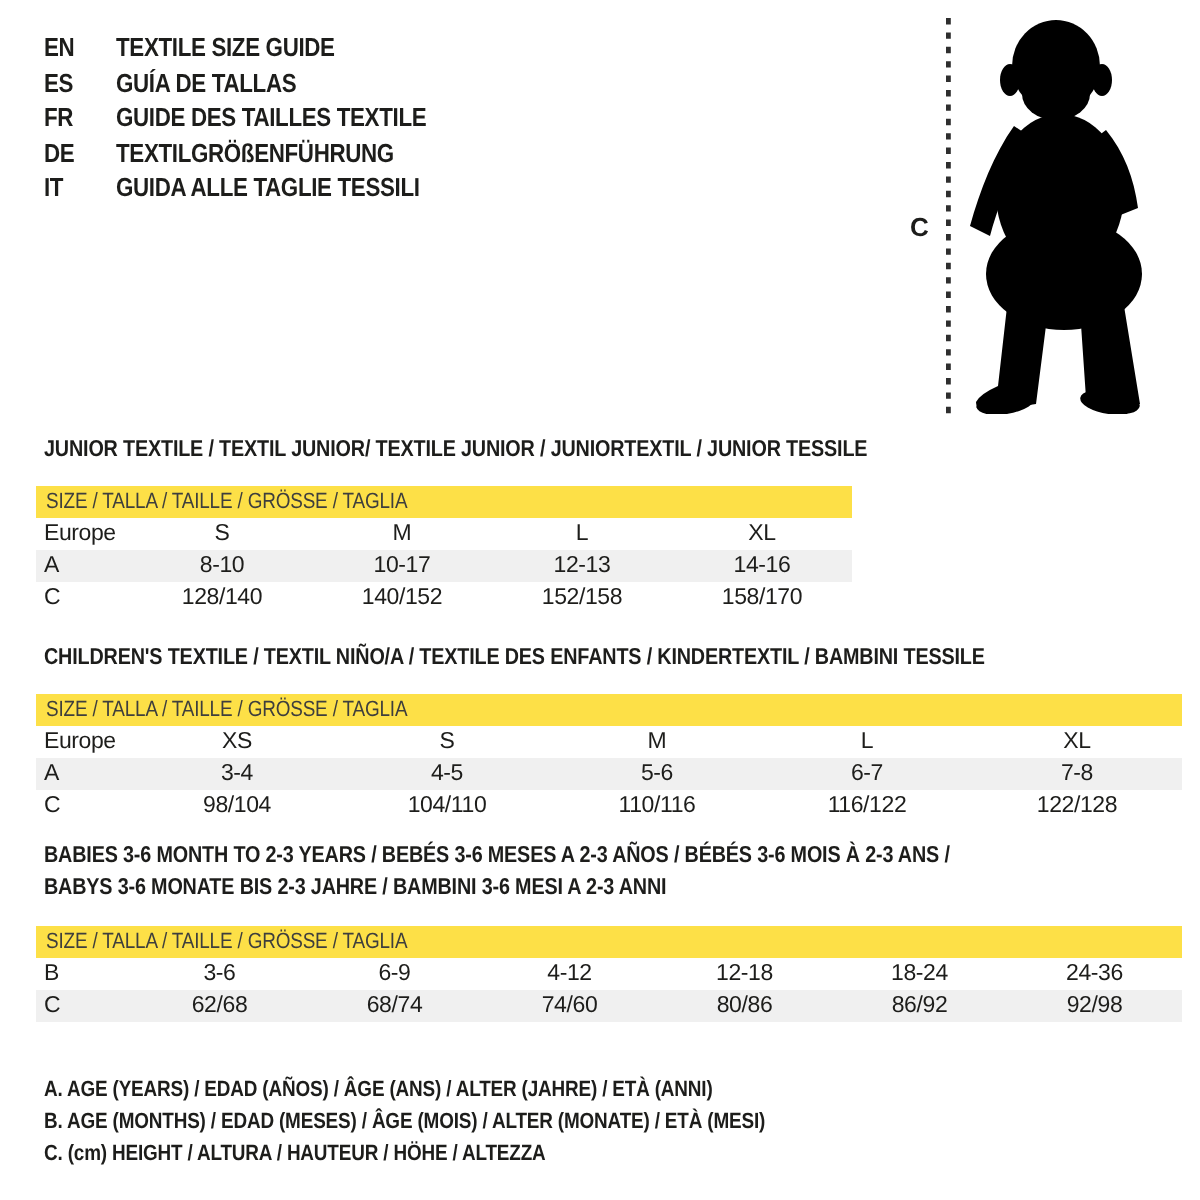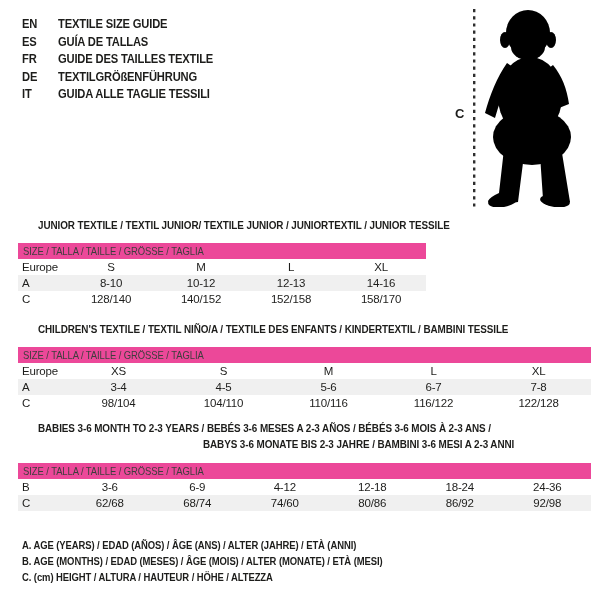--- a/index.html
+++ b/index.html
@@ -13,36 +13,36 @@
   .lang-list { position:absolute; left:22px; top:15px; }
   .lang-row { display:grid; grid-template-columns:36px auto; height:17.5px; line-height:17.5px; font-size:13px; font-weight:700; }
   .lang-row .cond { letter-spacing:-0.2px; }
 
   
   .dash-svg { position:absolute; left:472px; top:9px; }
   .fig-label { position:absolute; left:455px; top:106px; font-size:13px; font-weight:700; line-height:16px; }
   .baby-svg { position:absolute; left:482px; top:9px; }
 
   
-  .sec-title { position:absolute; left:22px; font-size:11.5px; font-weight:700; line-height:16px;margin-left:16px; }
+  .sec-title { position:absolute; left:22px; font-size:11.5px; font-weight:700; line-height:16px; }
 
   
   .tbl { position:absolute; left:18px; }
   .tbl-1 { top:243px; width:408px; }
   .tbl-2 { top:347px; width:573px; }
   .tbl-3 { top:463px; width:573px; }
-  .bar { height:16px; line-height:16px; background:#ec4899; color:#3e3e3d; font-size:11px; padding-left:5px; }
+  .bar { height:16px; line-height:16px; background:#fde047; color:#3e3e3d; font-size:11px; padding-left:5px; }
   .row { display:flex; height:16px; line-height:16px; font-size:11.5px; letter-spacing:-0.2px; }
   .row.alt { background:#f0f0f0; }
   .lbl { width:48px; padding-left:4px; }
   .cell { flex:1; text-align:center; }
 
   .title-1 { top:217px; }
   .title-2 { top:321px; }
-  .title-3 { top:420px;text-align:right; }
+  .title-3 { top:420px; }
 
   
   .footnotes { position:absolute; left:22px; top:537px; }
   .fnote { height:16px; line-height:16px; font-size:11px; font-weight:700;text-decoration:underline; }
 </style>
 </head>
 <body>
 
 <div id="canvas">
 
@@ -98,21 +98,21 @@
     <div class="row">
       <span class="lbl">Europe</span>
       <span class="cell">S</span>
       <span class="cell">M</span>
       <span class="cell">L</span>
       <span class="cell">XL</span>
     </div>
     <div class="row alt">
       <span class="lbl">A</span>
       <span class="cell">8-10</span>
-      <span class="cell">10-12</span>
+      <span class="cell">10-17</span>
       <span class="cell">12-13</span>
       <span class="cell">14-16</span>
     </div>
     <div class="row">
       <span class="lbl">C</span>
       <span class="cell">128/140</span>
       <span class="cell">140/152</span>
       <span class="cell">152/158</span>
       <span class="cell">158/170</span>
     </div>

